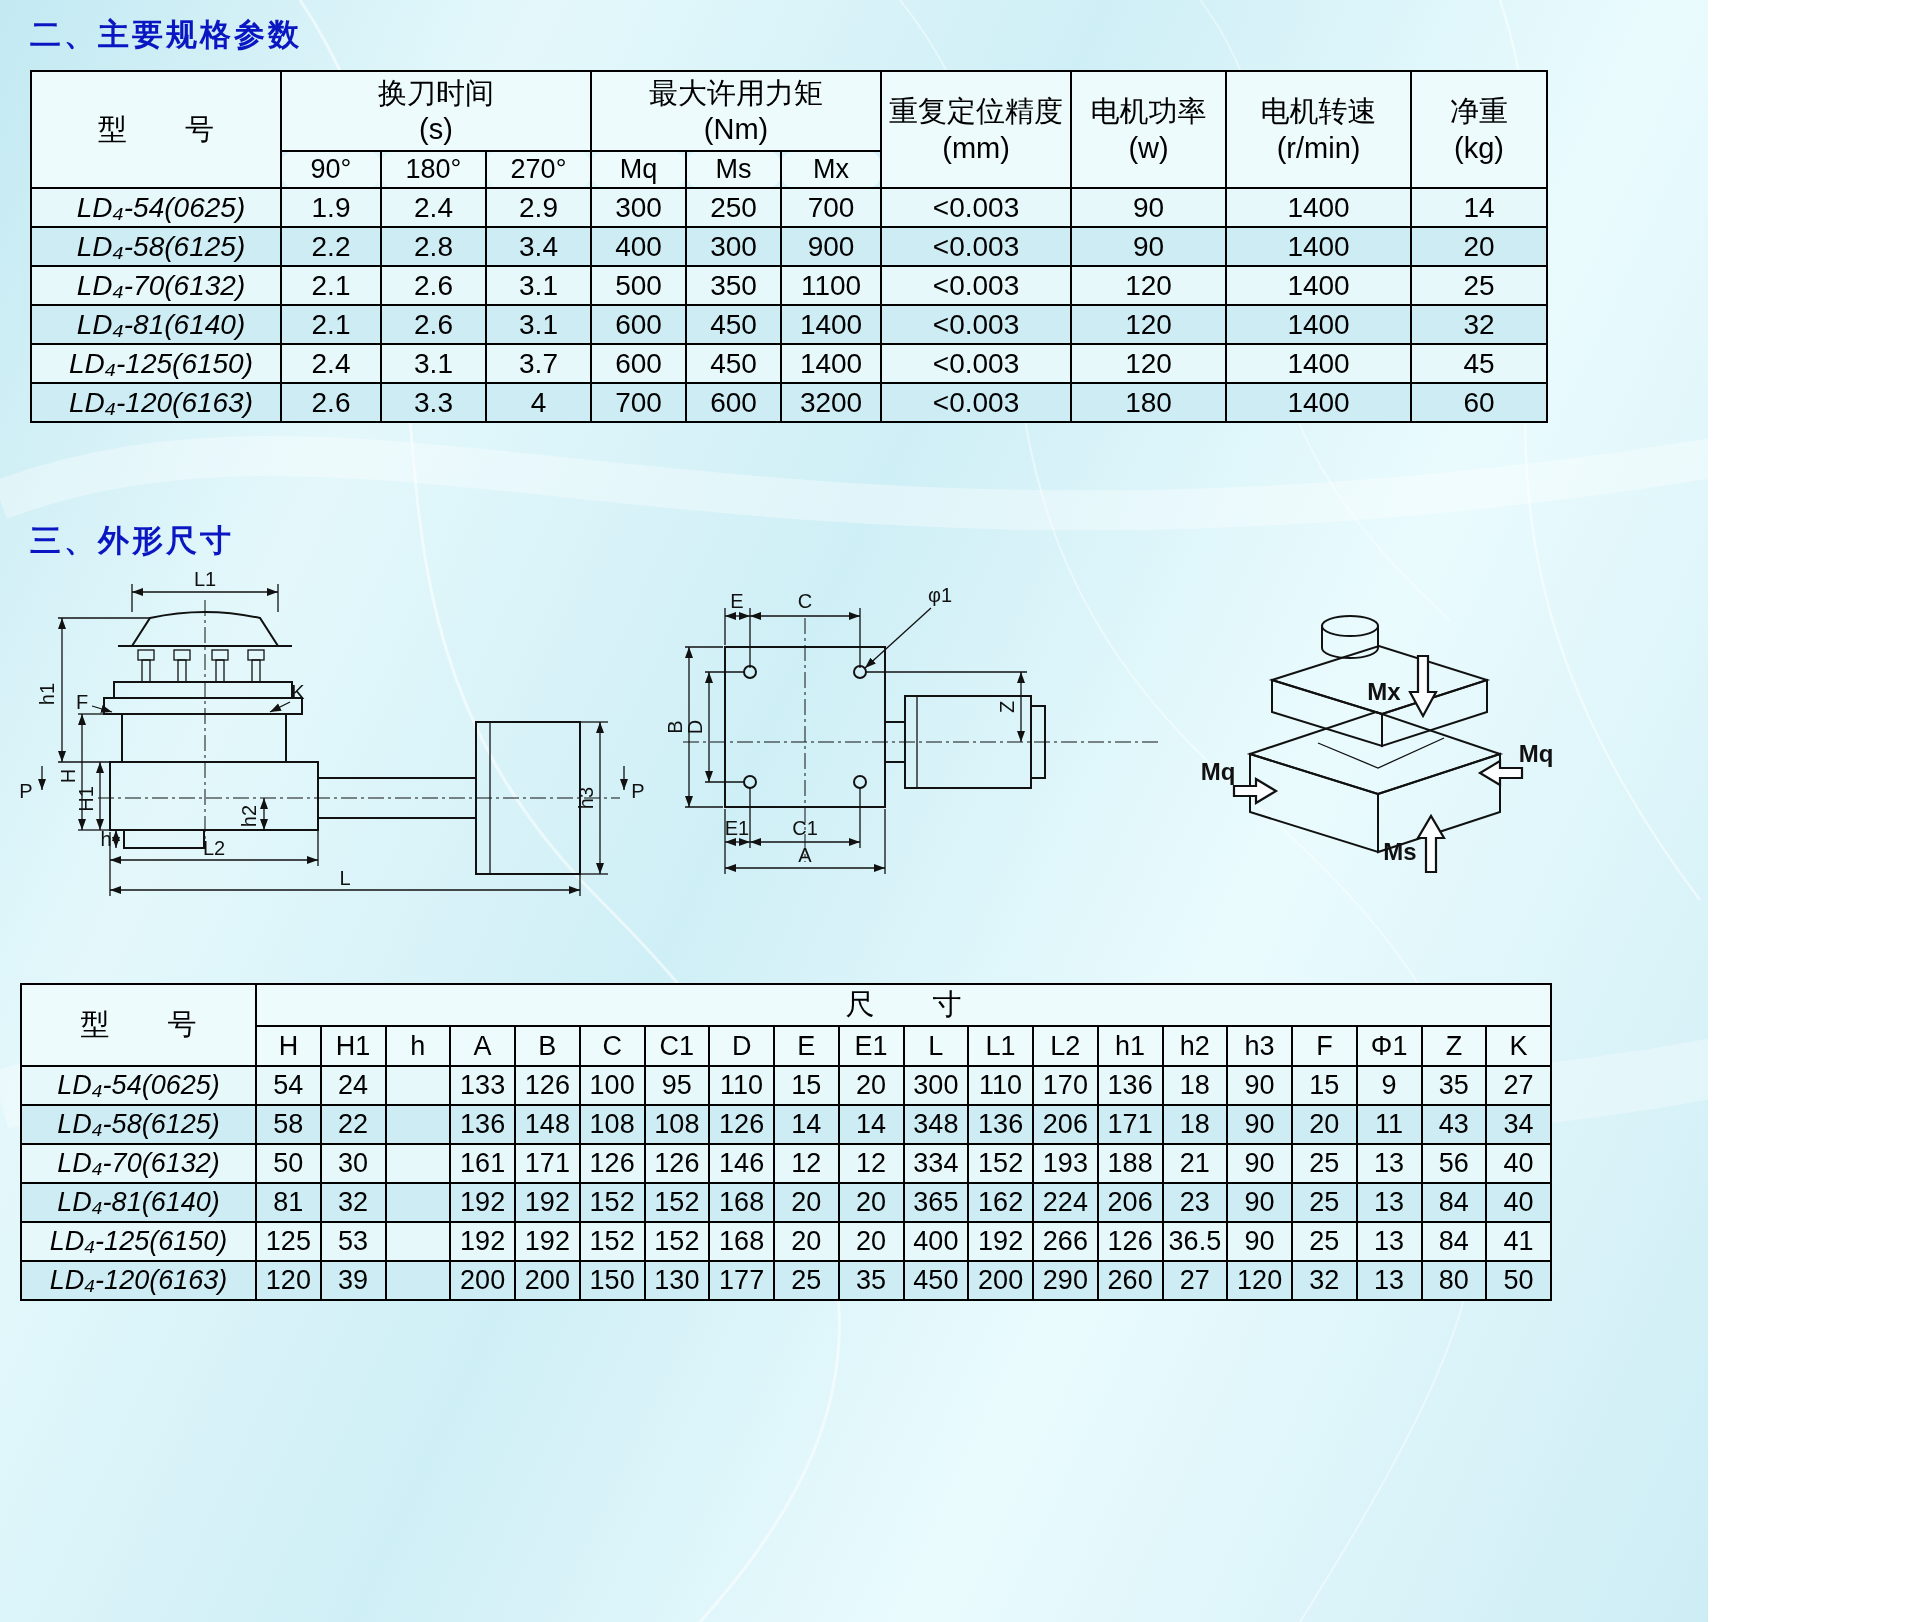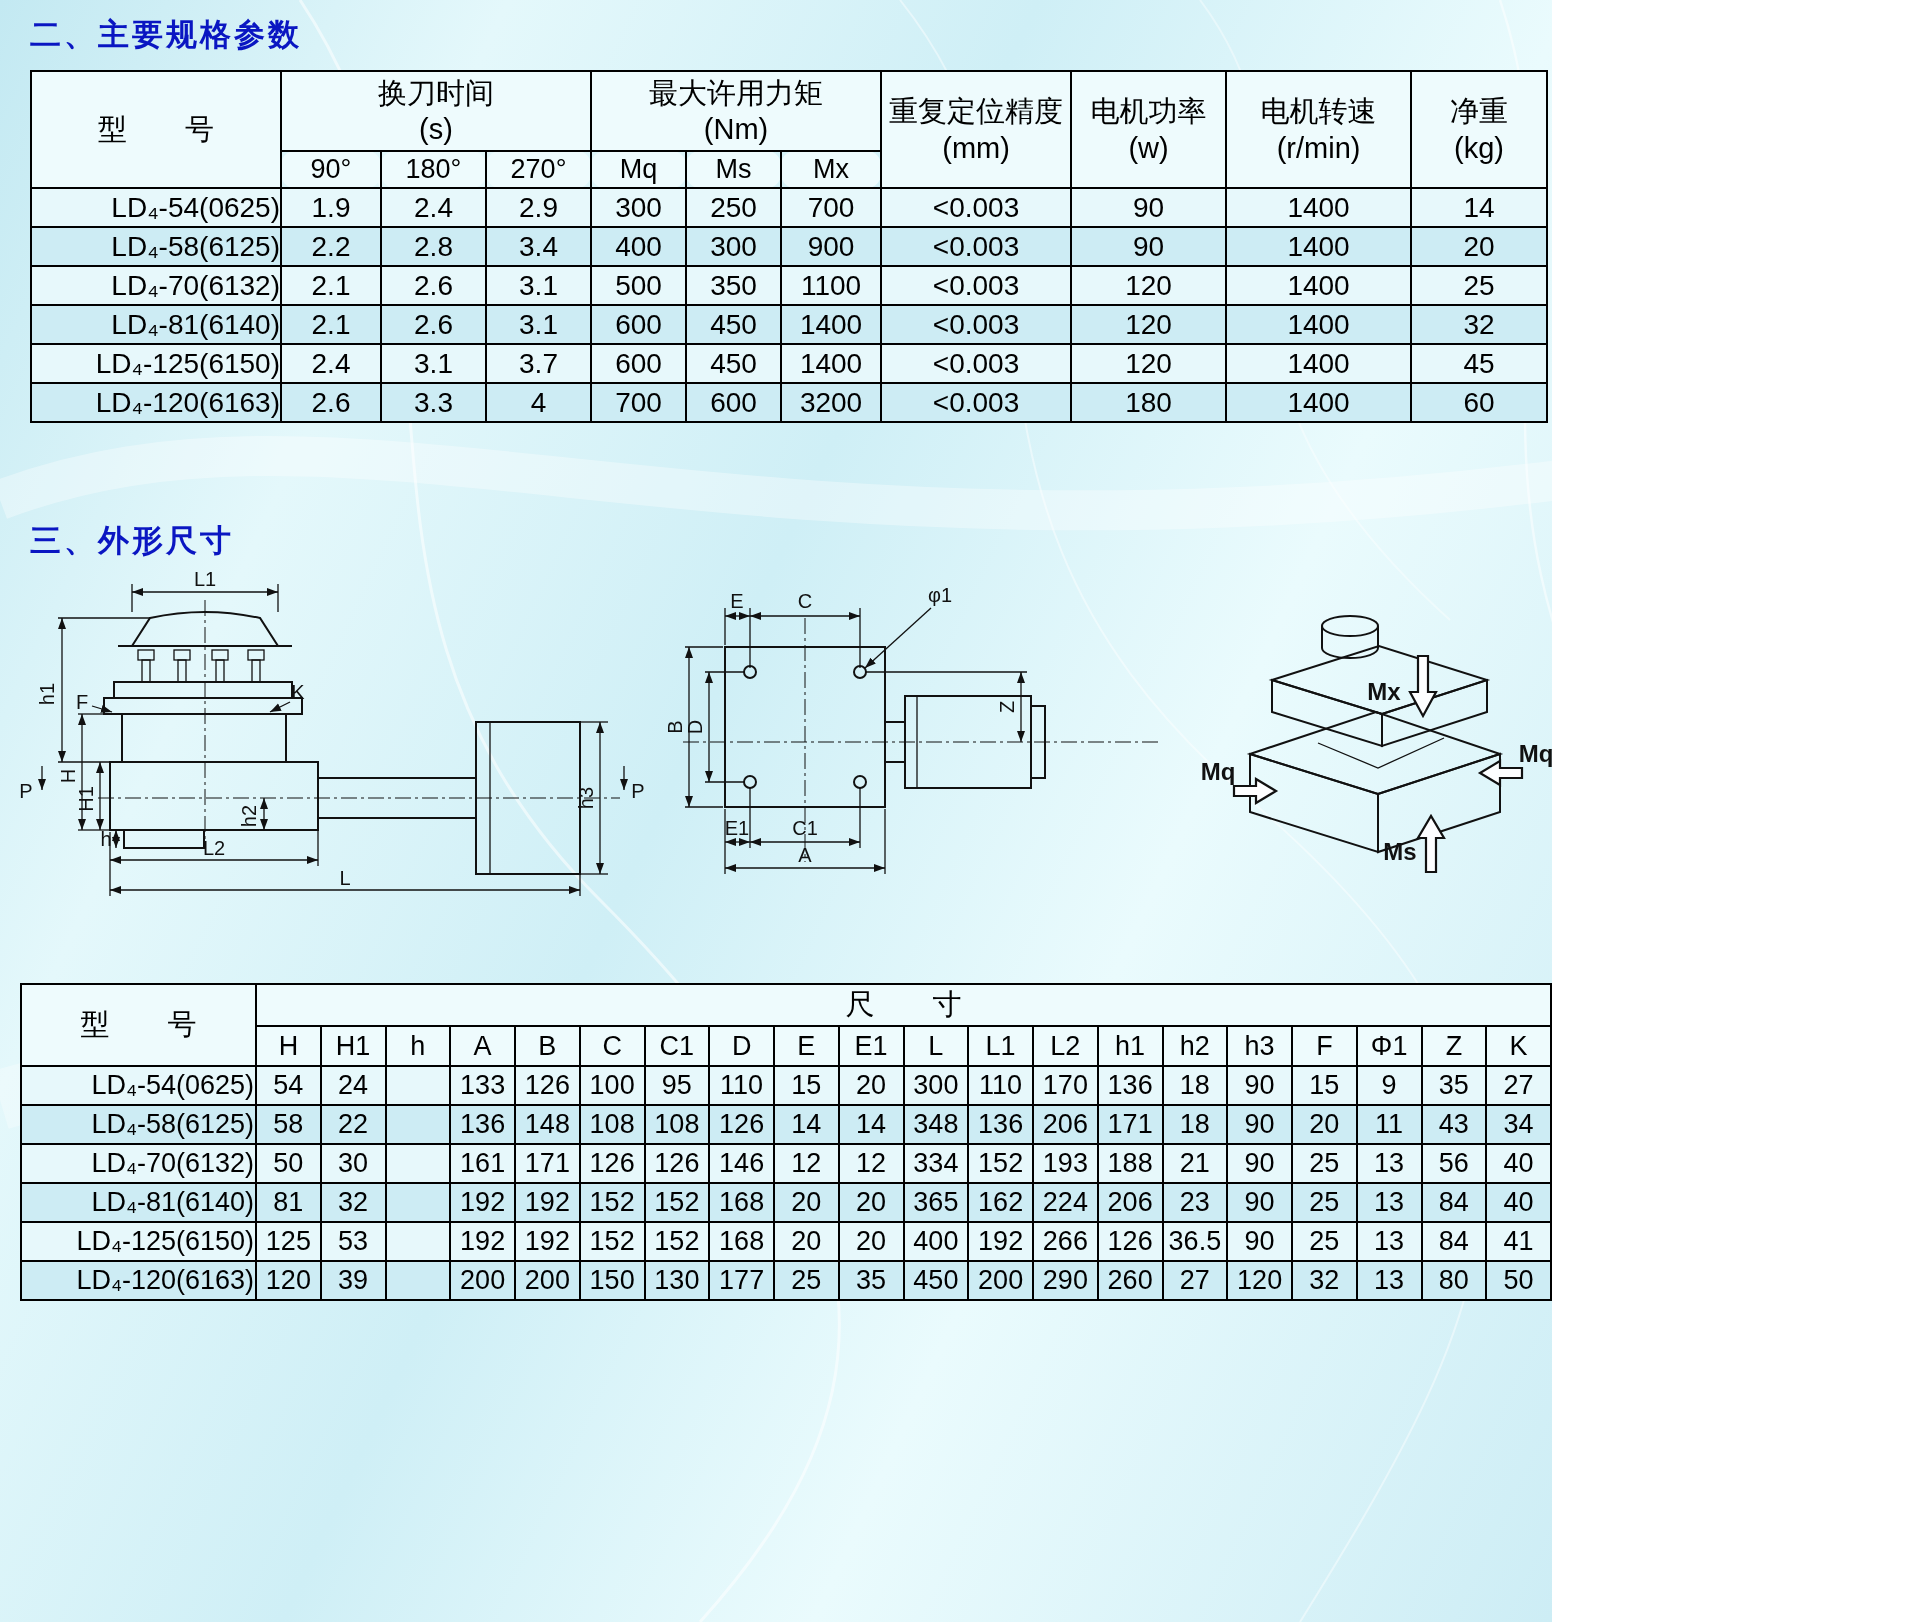--- a/index.html
+++ b/index.html
@@ -1,29 +1,29 @@
 <!DOCTYPE html>
 <html><head>
 <meta charset="utf-8">
 <style>
   *{margin:0;padding:0;box-sizing:border-box;}
   html,body{width:1920px;height:1622px;}
   body{font-family:"Liberation Sans","DejaVu Sans",sans-serif;overflow:hidden;}
-  .page{position:relative;width:1552px;height:1622px;overflow:hidden;
+  .page{position:relative;width:1708px;height:1622px;overflow:hidden;
         background:linear-gradient(115deg,#c3e9f2 0%,#e4f8fb 22%,#cfeff6 45%,#eafbfd 68%,#cdedf5 100%);}
   .bg-decor{position:absolute;left:0;top:0;z-index:0;}
   .section-title{position:absolute;z-index:3;color:#0a16c2;font-size:31px;font-weight:bold;letter-spacing:3px;}
   #specs-title{left:30px;top:14px;}
   #dims-title{left:30px;top:520px;}
   .data-table{position:absolute;z-index:2;border-collapse:collapse;table-layout:fixed;}
   .data-table th,.data-table td{border:2px solid #000;text-align:center;vertical-align:middle;color:#000;font-weight:normal;overflow:hidden;}
   .data-table thead th{background:#eefbfd;}
   .data-table tbody tr:nth-child(odd) td{background:#e7f8fb;}
   .data-table tbody tr:nth-child(even) td{background:#cdecf4;}
-  .data-table tbody td.model{text-align:right;padding-left:10px;}
+  .data-table tbody td.model{text-align:center;padding-left:10px;font-style:italic;}
   #spec-table{left:30px;top:70px;width:1516px;}
   #spec-table thead tr:first-child th{height:80px;font-size:29px;}
   #spec-table thead tr:last-child th{height:37px;font-size:27px;border-radius:14px;}
   #spec-table tbody td{height:39px;font-size:28px;}
   #dim-table{left:20px;top:983px;width:1532px;}
   #dim-table thead tr:first-child th{height:40px;font-size:29px;}
   #dim-table thead tr:last-child th{height:40px;font-size:27px;}
   #dim-table tbody td{height:39px;font-size:27px;padding:0 1px;}
   .hl{display:block;line-height:1.25;}
   .drawing{position:absolute;z-index:2;}

